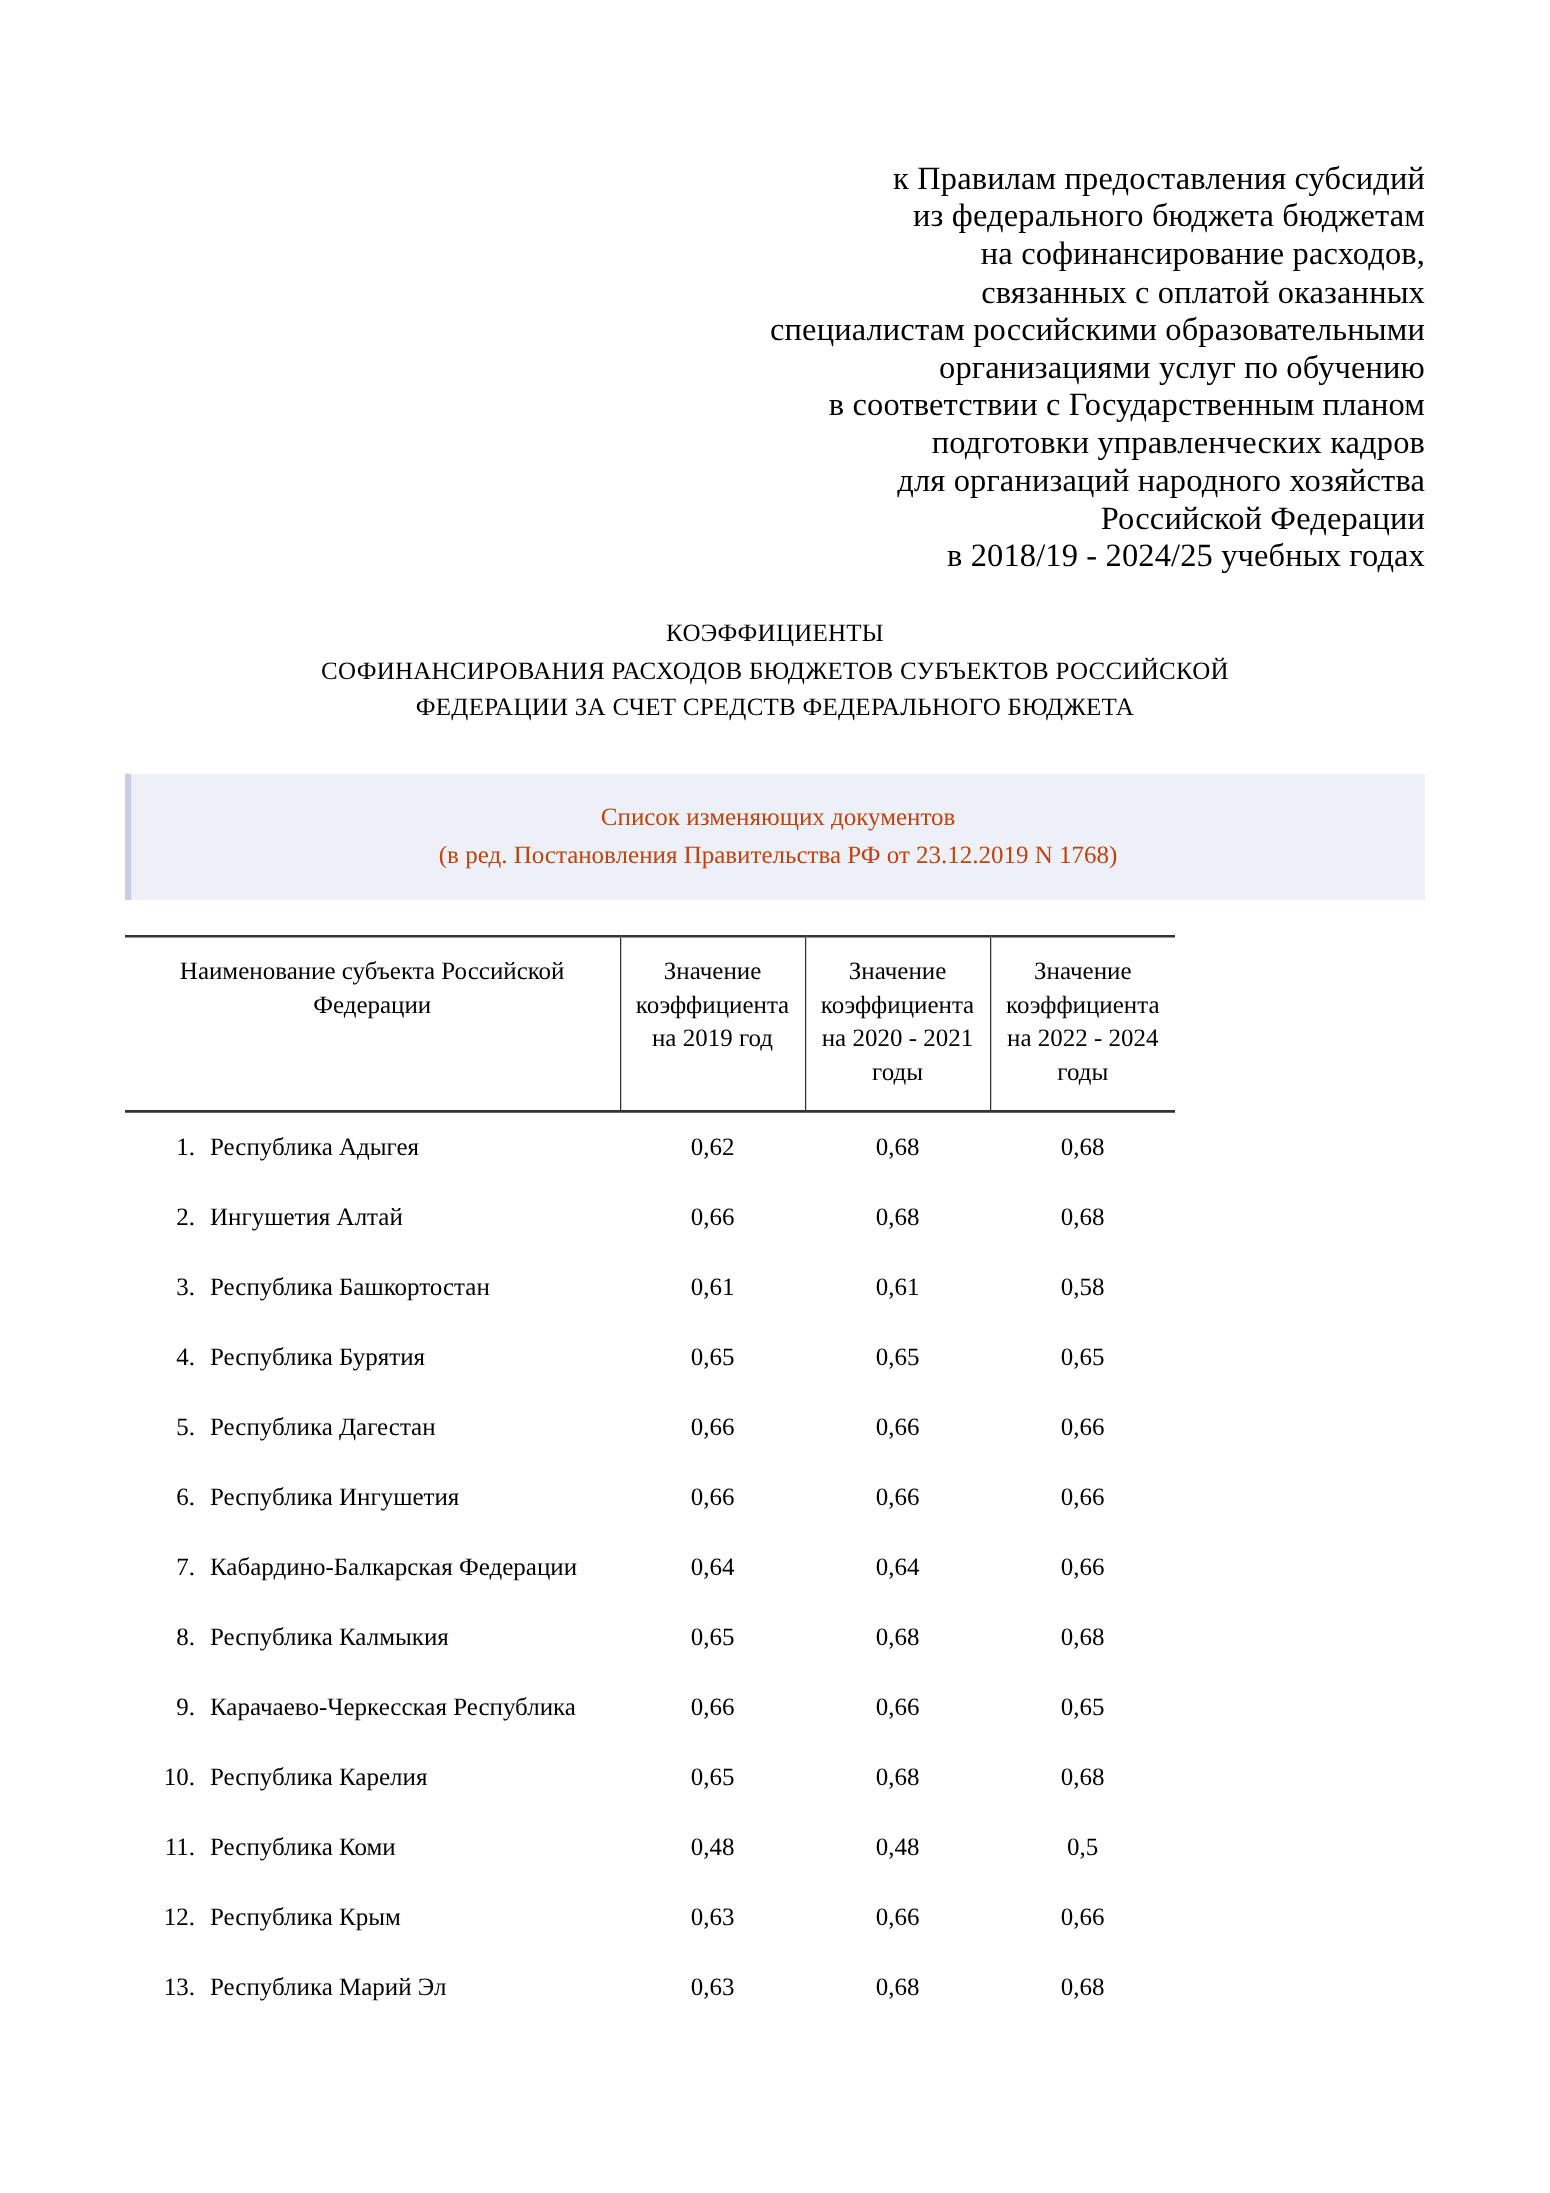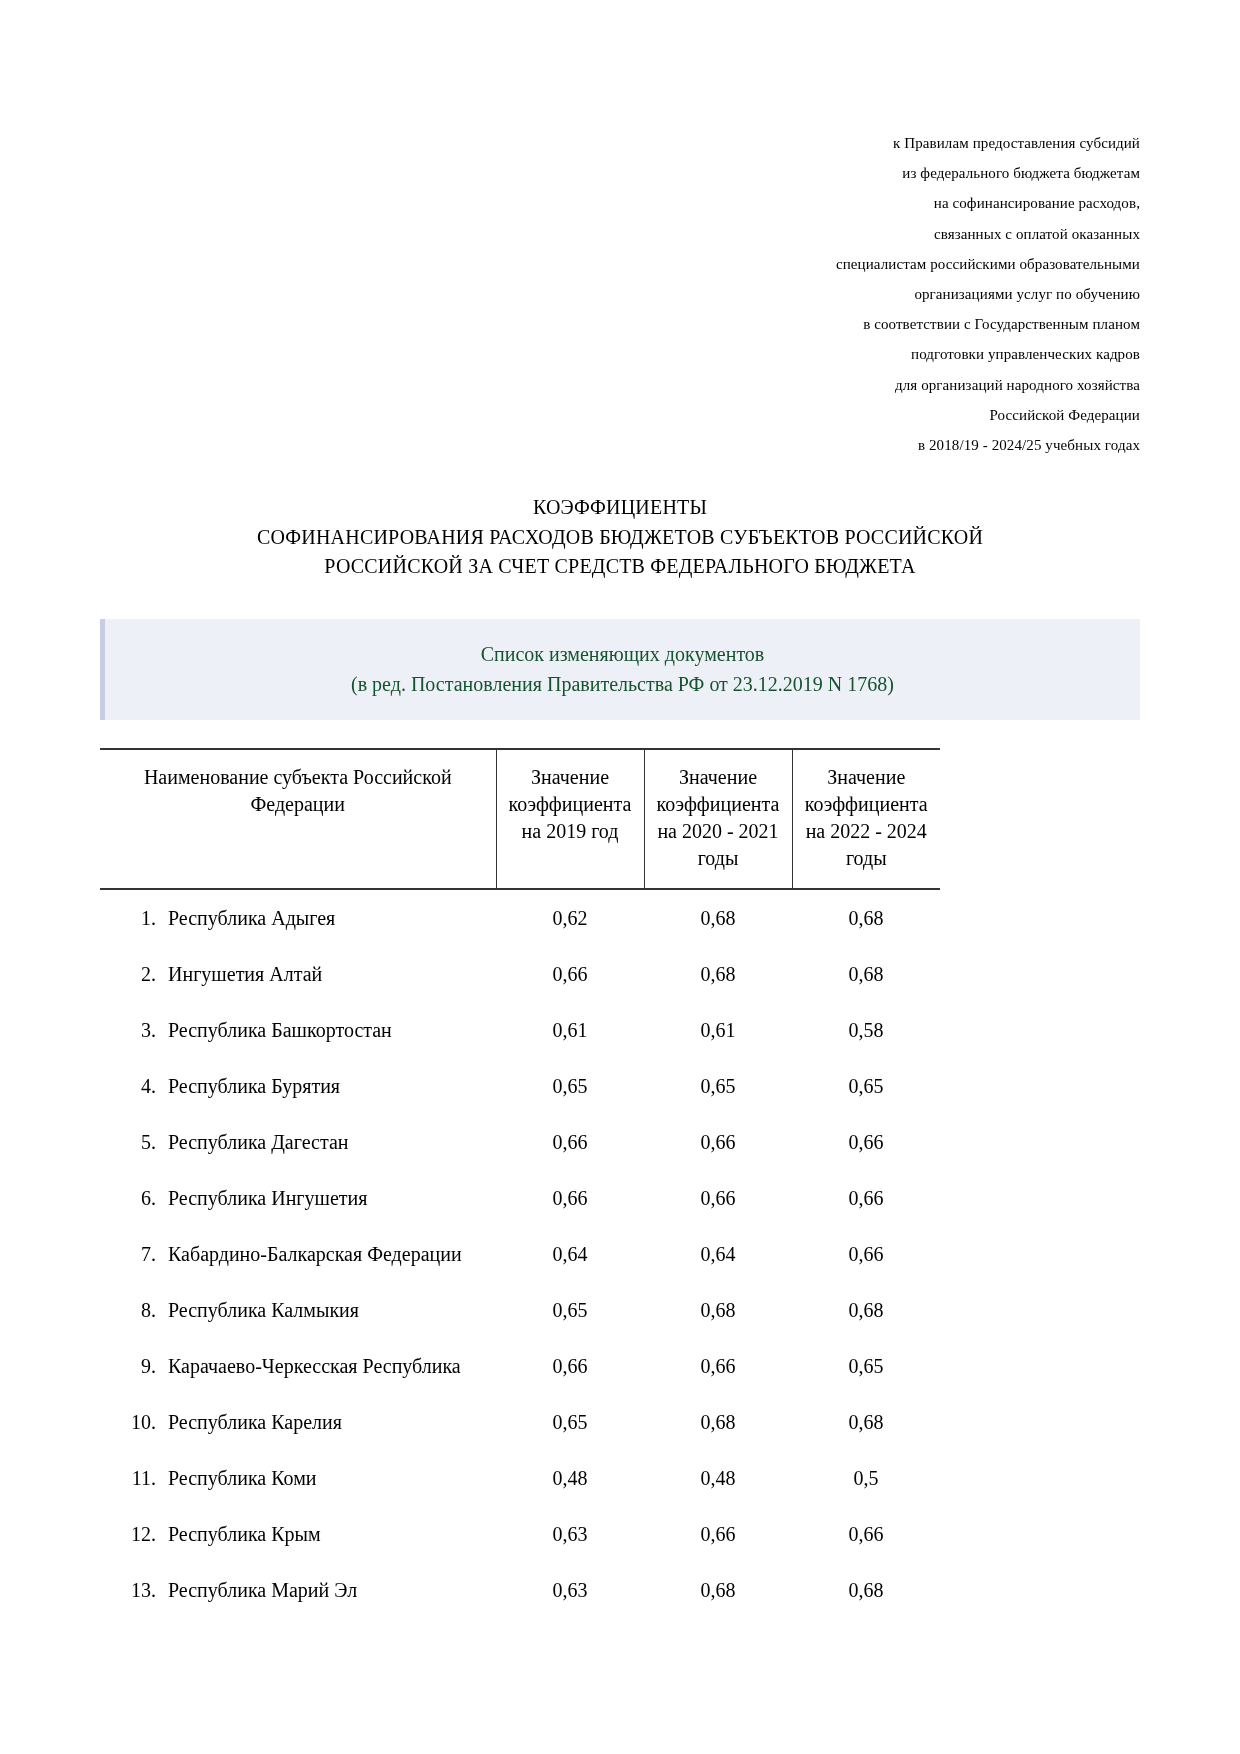--- a/index.html
+++ b/index.html
@@ -21,21 +21,21 @@
     height: 1754px;
     position: relative;
     box-sizing: border-box;
     padding: 0 100px;
   }
 
   
   .doc-header {
     margin-top: 128px;
     text-align: right;
-    font-size: 15px;
+    font-size: 26px;
     line-height: 30.2px;
     letter-spacing: 0.1px;
   }
   .doc-header .hline {
     display: block;
     white-space: pre;
   }
 
   
   .doc-title {
@@ -50,21 +50,21 @@
     display: block;
   }
 
   
   .notice {
     margin-top: 37px;
     background: #eef0f8;
     border-left: 5px solid #c9cde4;
     padding: 20px 10px 21px 10px;
     text-align: center;
-    color: #14532d;
+    color: #c2410c;
     font-size: 20px;
     line-height: 30px;
   }
   .notice .nline {
     display: block;
   }
 
   
   .coef-table {
     margin-top: 28px;
@@ -134,21 +134,21 @@
     <span class="hline">в соответствии с Государственным планом</span>
     <span class="hline">подготовки управленческих кадров</span>
     <span class="hline">для организаций народного хозяйства</span>
     <span class="hline">Российской Федерации</span>
     <span class="hline">в 2018/19 - 2024/25 учебных годах</span>
   </div>
 
   <div class="doc-title">
     <span class="tline">КОЭФФИЦИЕНТЫ</span>
     <span class="tline">СОФИНАНСИРОВАНИЯ РАСХОДОВ БЮДЖЕТОВ СУБЪЕКТОВ РОССИЙСКОЙ</span>
-    <span class="tline">РОССИЙСКОЙ ЗА СЧЕТ СРЕДСТВ ФЕДЕРАЛЬНОГО БЮДЖЕТА</span>
+    <span class="tline">ФЕДЕРАЦИИ ЗА СЧЕТ СРЕДСТВ ФЕДЕРАЛЬНОГО БЮДЖЕТА</span>
   </div>
 
   <div class="notice">
     <span class="nline">Список изменяющих документов</span>
     <span class="nline">(в ред. Постановления Правительства РФ от 23.12.2019 N 1768)</span>
   </div>
 
   <table class="coef-table">
     <colgroup>
       <col class="col-w-name">

